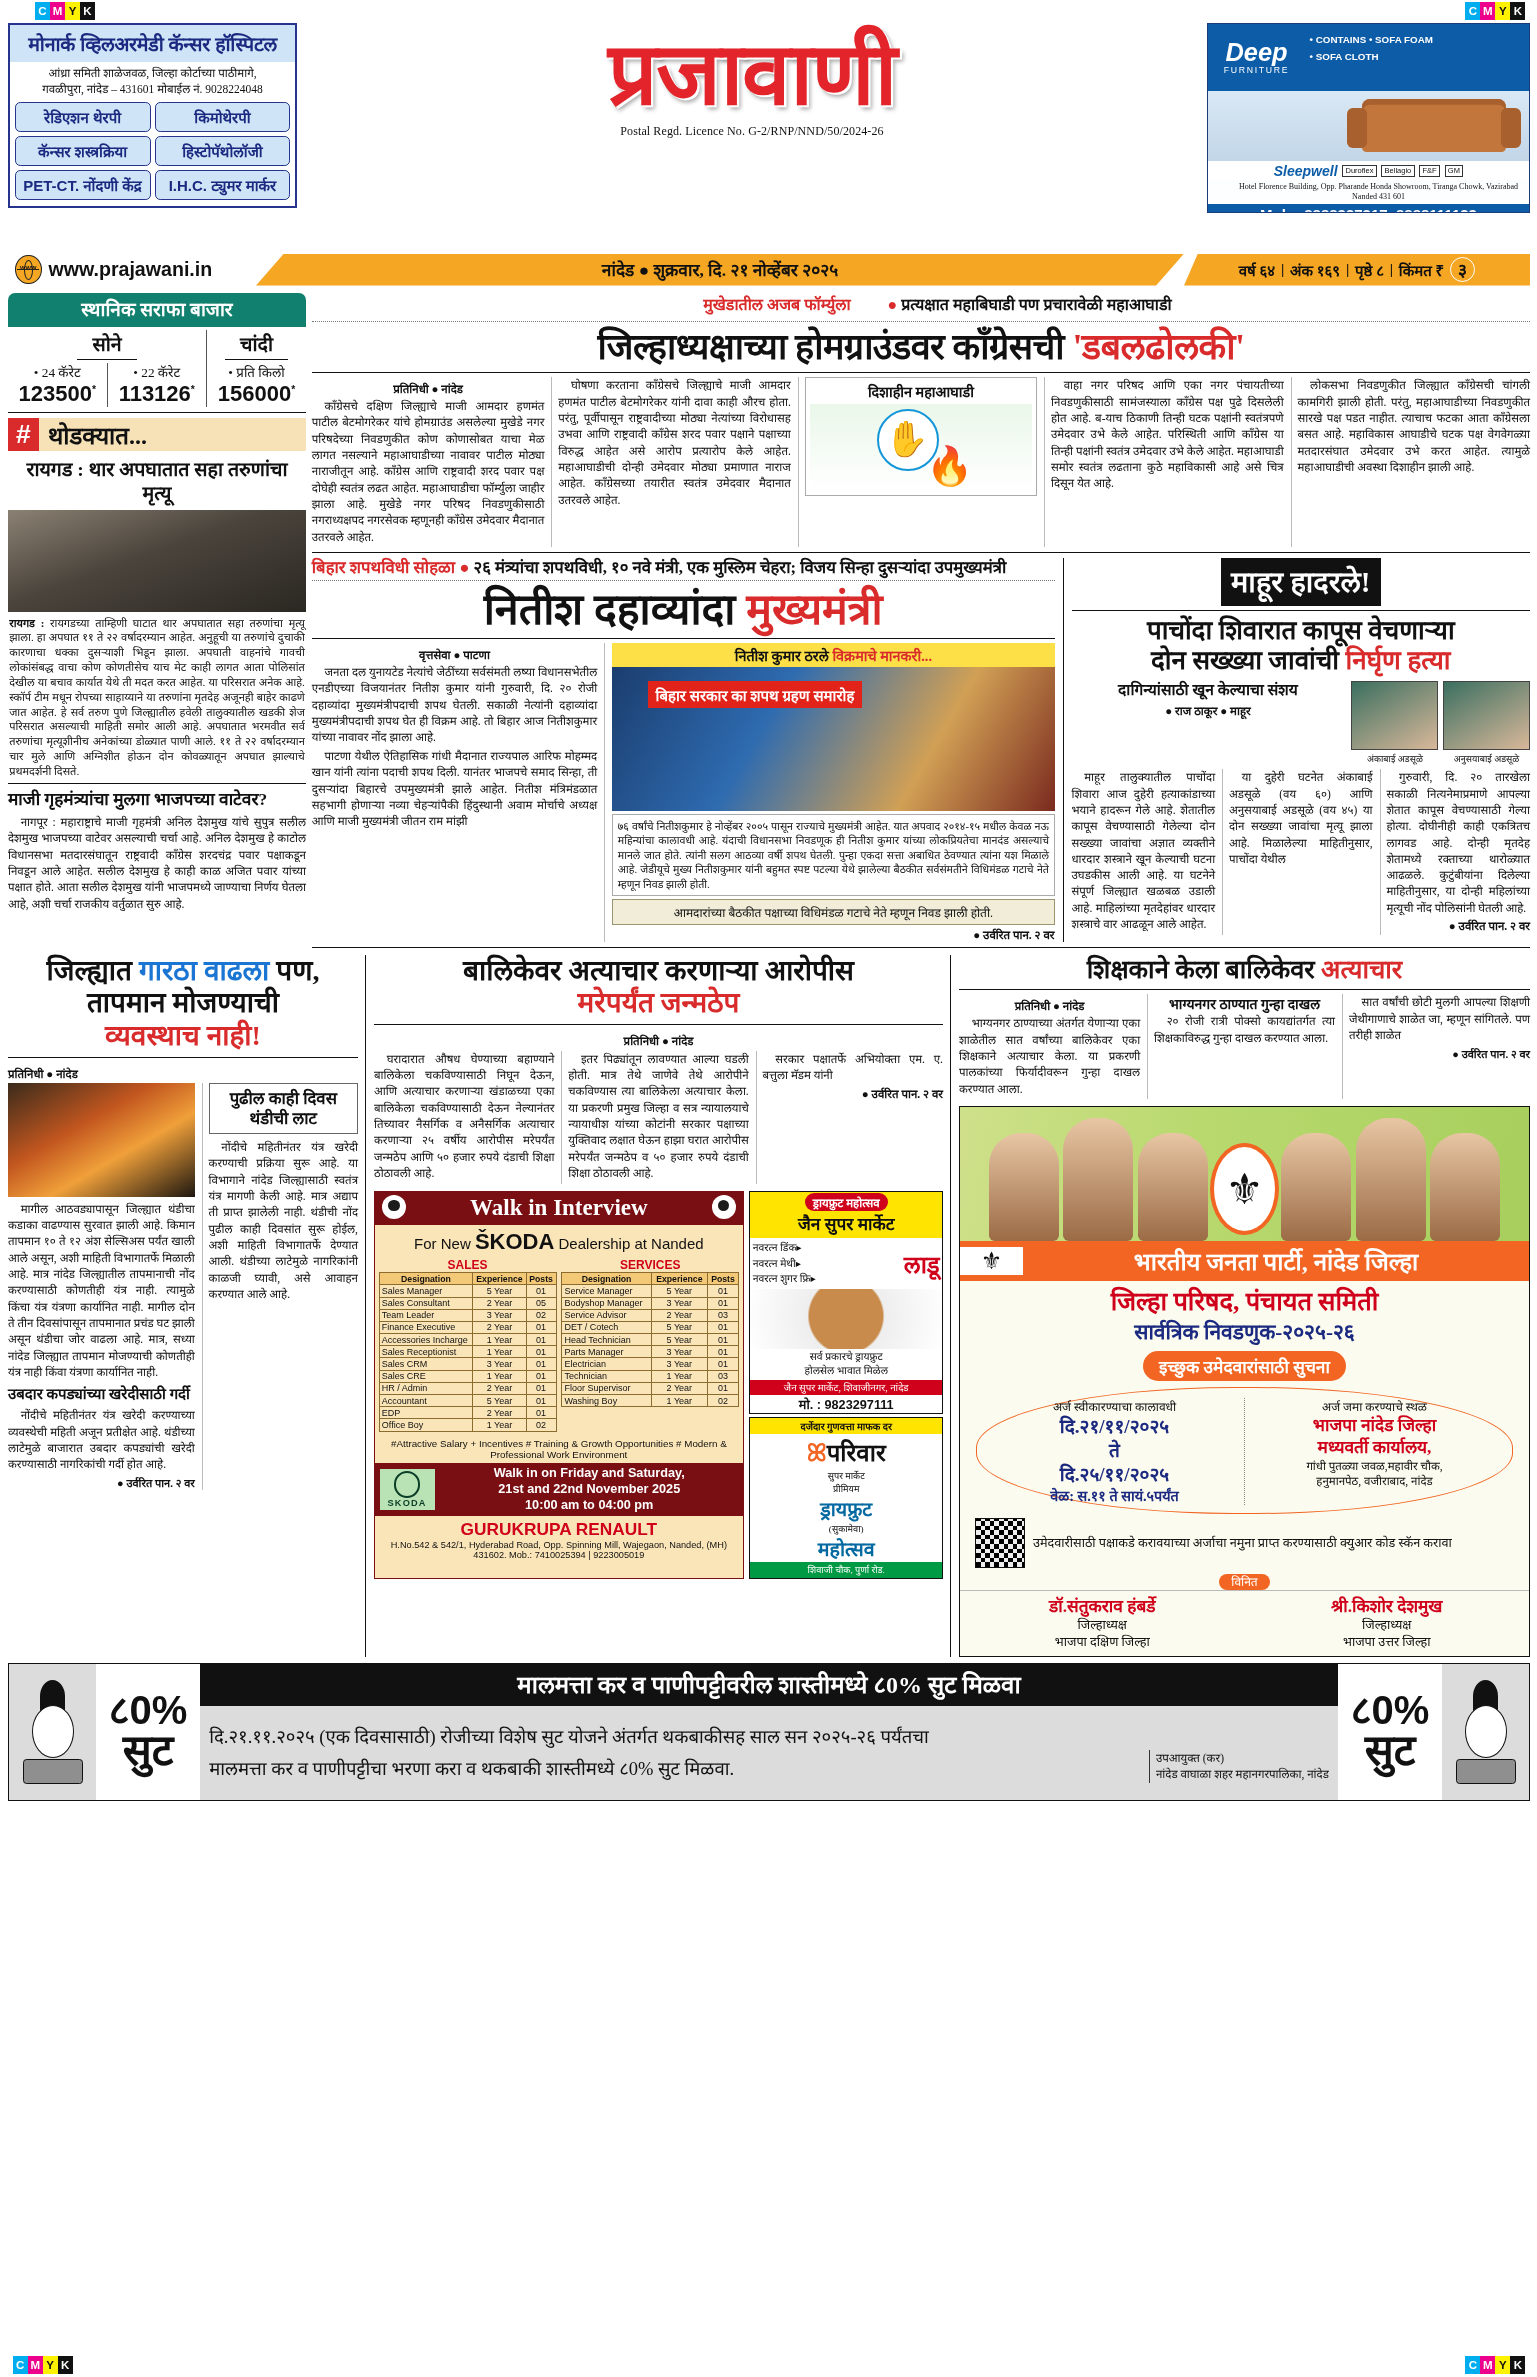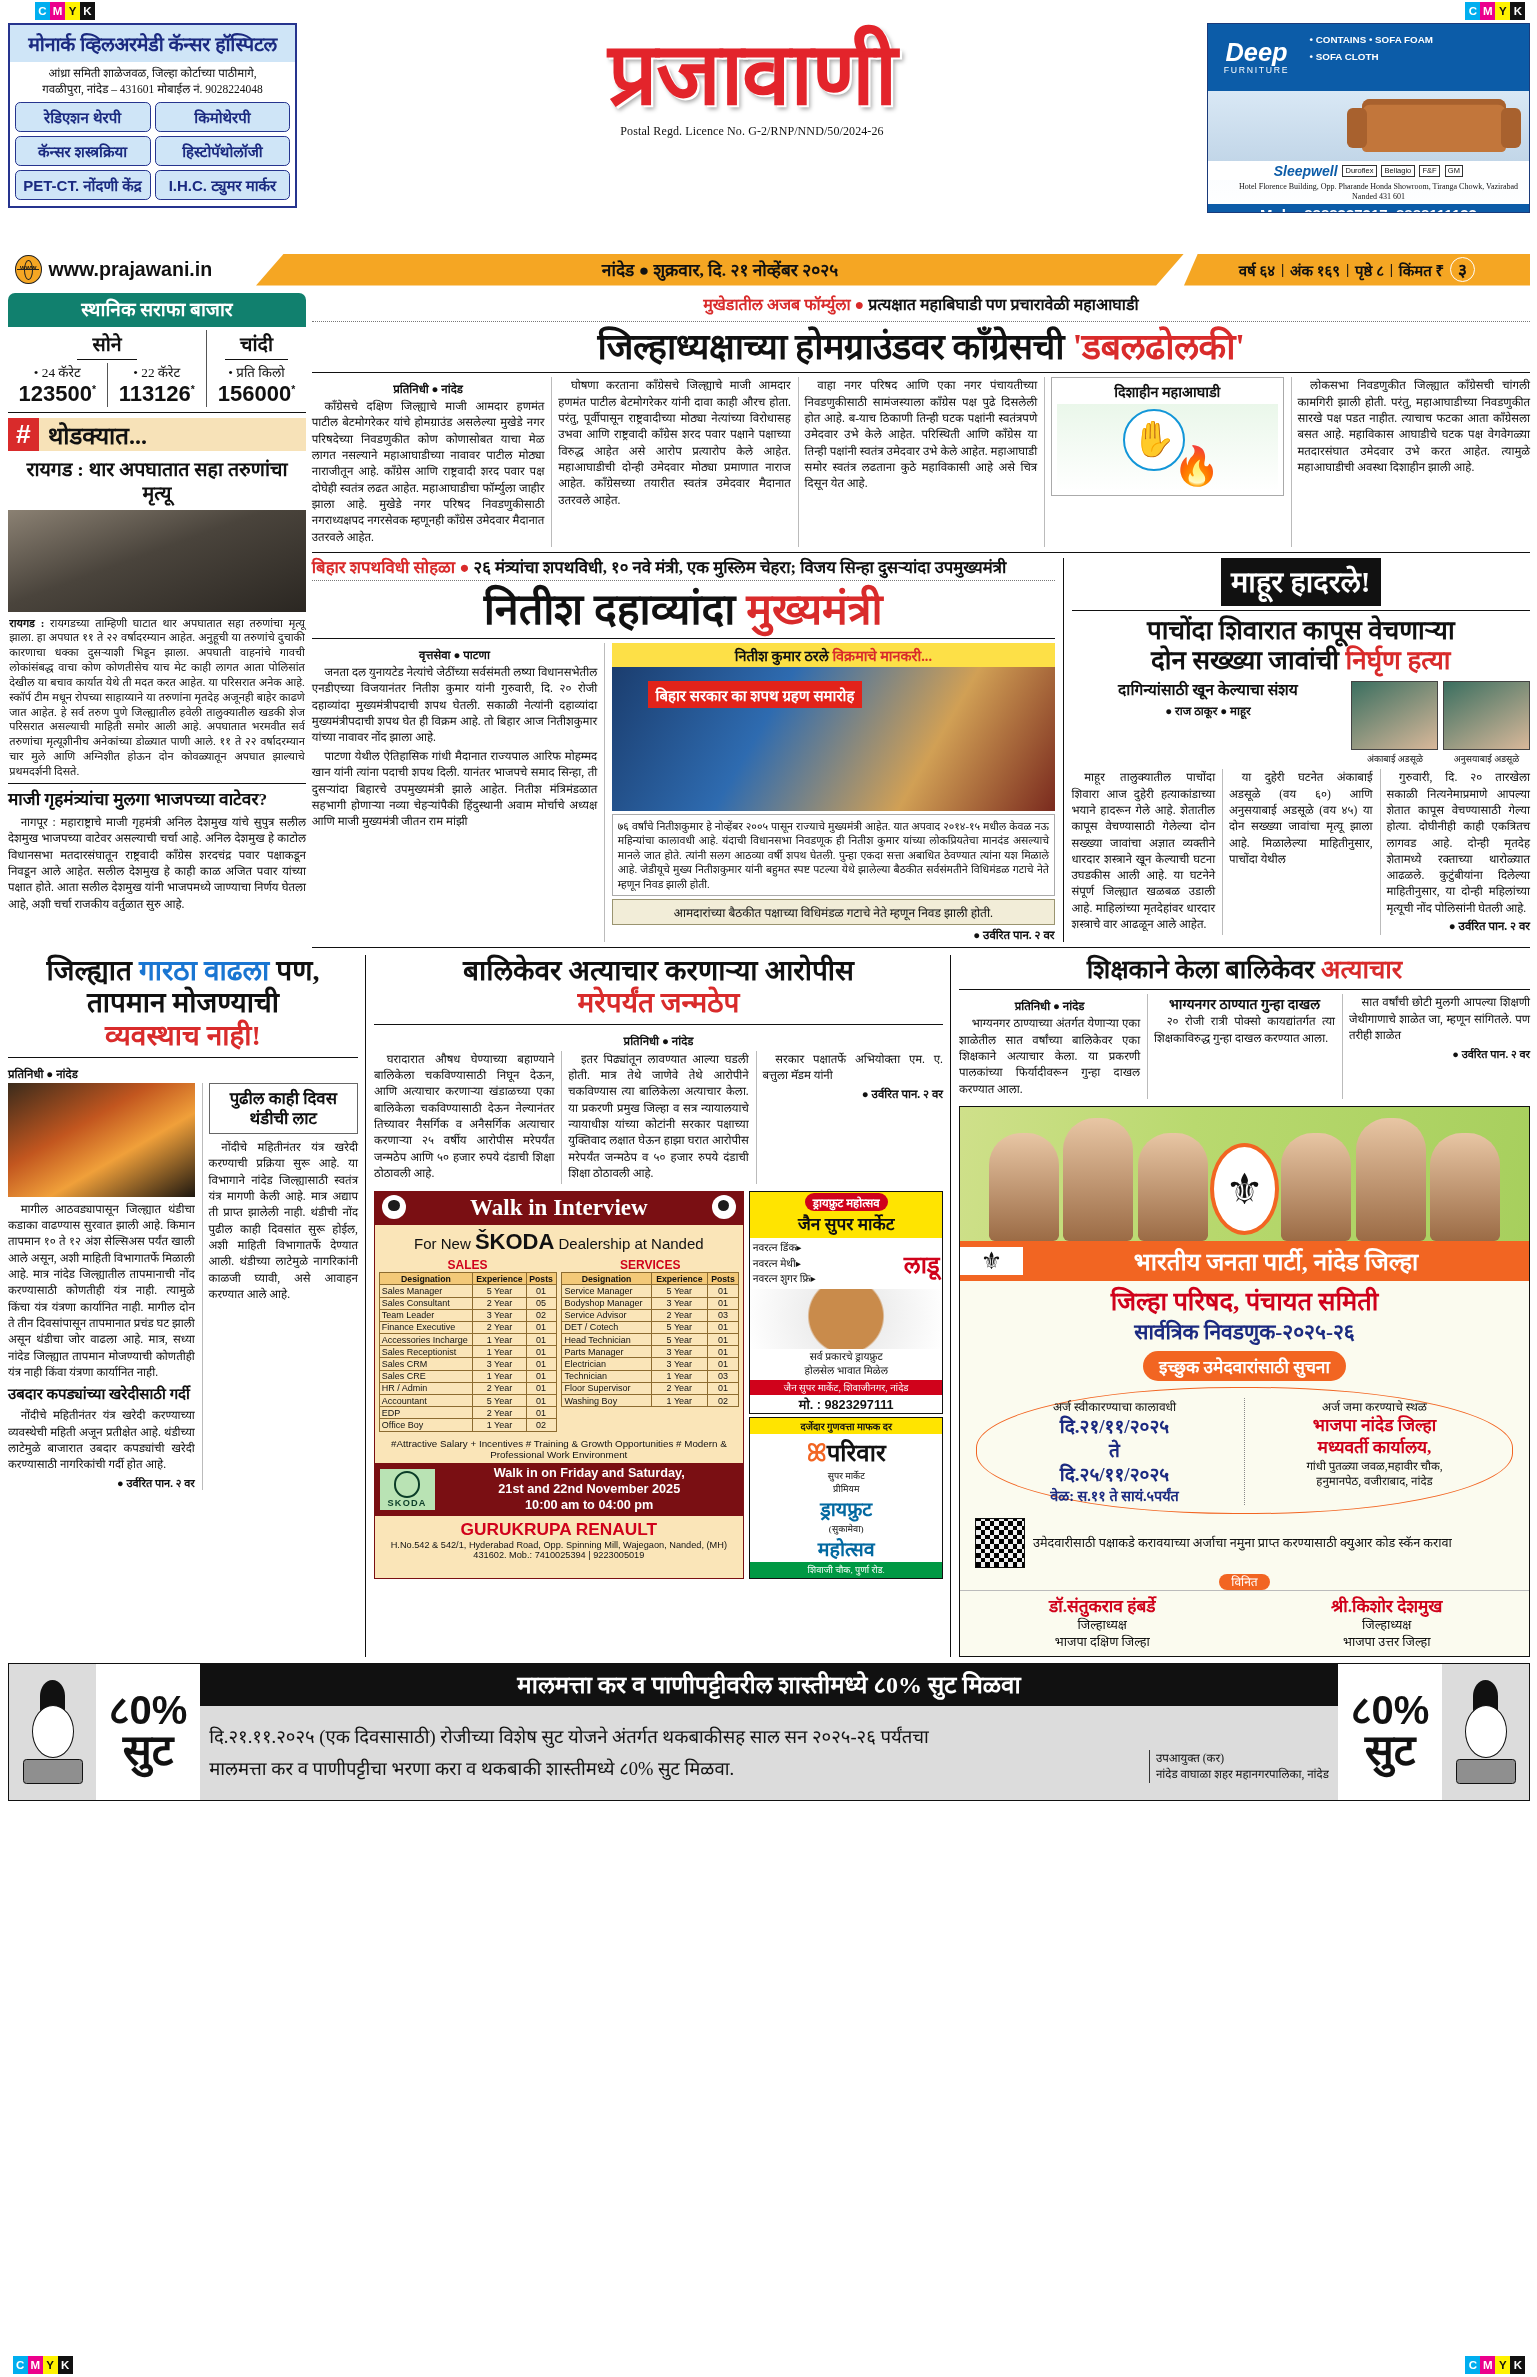--- a/index.html
+++ b/index.html
@@ -112,21 +112,21 @@
   .photo.p2 { height:114px; background:linear-gradient(150deg,#3a2b1b 0%,#c2561f 38%,#f0a03a 62%,#1d1710 100%); }
   .cap { font-size:11px; line-height:1.35; text-align:justify; padding:3.5px 1.2px 0; }
   .cap b{font-weight:bold;}
   .body-txt { font-size:11.5px; line-height:1.42; text-align:justify; text-justify:inter-word; hyphens:auto; }
   .body-txt p { margin-bottom:2.3px; text-indent:12.7px; }
   .sub-hd { font-size:17.3px; font-weight:bold; line-height:1.18; margin:5.8px 0 3.5px; }
   .rule { border-top:1.2px solid #111; margin:4.6px 0; }
 
   
   .kicker { text-align:center; font-size:16px; font-weight:bold; padding-bottom:3.5px;}
-  .kicker .red { color:#D92B2B; }
+  .kicker .red { color:#D92B2B;margin-left:33px; }
   .dotline { border-top:1.7px dotted #777; margin:2.3px 0 4.6px; }
   .hl1 { text-align:center; font-weight:bold; font-size:36px; line-height:1.12; letter-spacing:-0.6px;}
   .hl1 .red { color:#D92B2B; }
   .byline { font-size:11.5px; font-weight:bold; text-align:center; padding:3.5px 0 2.3px; }
 
   .story-grid { display:flex; gap:7px; margin-top:3.5px; }
   .sg-col { flex:1; }
   .sg-col.sep { border-left:0.6px solid #bbb; padding-left:5.8px; }
   .infobox { border:0.6px solid #aaa; background:#fff; padding:3.5px 4.6px; }
   .infobox-t { text-align:center; font-weight:bold; font-size:14.4px; margin-bottom:3.5px; }
@@ -428,32 +428,32 @@
             <div class="body-txt">
                 <p>काँग्रेसचे दक्षिण जिल्ह्याचे माजी आमदार हणमंत पाटील बेटमोगरेकर यांचे होमग्राउंड असलेल्या मुखेडे नगर परिषदेच्या निवडणुकीत कोण कोणासोबत याचा मेळ लागत नसल्याने महाआघाडीच्या नावावर पाटील मोठ्या नाराजीतून आहे. काँग्रेस आणि राष्ट्रवादी शरद पवार पक्ष दोघेही स्वतंत्र लढत आहेत. महाआघाडीचा फॉर्म्युला जाहीर झाला आहे. मुखेडे नगर परिषद निवडणुकीसाठी नगराध्यक्षपद नगरसेवक म्हणूनही काँग्रेस उमेदवार मैदानात उतरवले आहेत.</p>
               </div>
           </div>
           <div class="sg-col sep">
             <div class="body-txt">
                 <p>घोषणा करताना काँग्रेसचे जिल्ह्याचे माजी आमदार हणमंत पाटील बेटमोगरेकर यांनी दावा काही औरच होता. परंतु, पूर्वीपासून राष्ट्रवादीच्या मोठ्या नेत्यांच्या विरोधासह उभवा आणि राष्ट्रवादी काँग्रेस शरद पवार पक्षाने पक्षाच्या विरुद्ध आहेत असे आरोप प्रत्यारोप केले आहेत. महाआघाडीची दोन्ही उमेदवार मोठ्या प्रमाणात नाराज आहेत. काँग्रेसच्या तयारीत स्वतंत्र उमेदवार मैदानात उतरवले आहेत.</p>
               </div>
           </div>
           <div class="sg-col sep">
-            <div class="body-txt">
-                <p>वाहा नगर परिषद आणि एका नगर पंचायतीच्या निवडणुकीसाठी सामंजस्याला काँग्रेस पक्ष पुढे दिसलेली होत आहे. ब-याच ठिकाणी तिन्ही घटक पक्षांनी स्वतंत्रपणे उमेदवार उभे केले आहेत. परिस्थिती आणि काँग्रेस या तिन्ही पक्षांनी स्वतंत्र उमेदवार उभे केले आहेत. महाआघाडी समोर स्वतंत्र लढताना कुठे महाविकासी आहे असे चित्र दिसून येत आहे.</p>
-              </div>
-          </div>
-          <div class="sg-col sep">
             <div class="infobox">
               <div class="infobox-t">दिशाहीन महाआघाडी</div>
               <div class="cong-art">
                 <div class="cong-hand"></div>
                 <div class="torch">🔥</div>
               </div>
             </div>
+          </div>
+          <div class="sg-col sep">
+            <div class="body-txt">
+                <p>वाहा नगर परिषद आणि एका नगर पंचायतीच्या निवडणुकीसाठी सामंजस्याला काँग्रेस पक्ष पुढे दिसलेली होत आहे. ब-याच ठिकाणी तिन्ही घटक पक्षांनी स्वतंत्रपणे उमेदवार उभे केले आहेत. परिस्थिती आणि काँग्रेस या तिन्ही पक्षांनी स्वतंत्र उमेदवार उभे केले आहेत. महाआघाडी समोर स्वतंत्र लढताना कुठे महाविकासी आहे असे चित्र दिसून येत आहे.</p>
+              </div>
           </div>
           <div class="sg-col sep">
             <div class="body-txt">
                 <p>लोकसभा निवडणुकीत जिल्ह्यात काँग्रेसची चांगली कामगिरी झाली होती. परंतु, महाआघाडीच्या निवडणुकीत सारखे पक्ष पडत नाहीत. त्याचाच फटका आता काँग्रेसला बसत आहे. महाविकास आघाडीचे घटक पक्ष वेगवेगळ्या मतदारसंघात उमेदवार उभे करत आहेत. त्यामुळे महाआघाडीची अवस्था दिशाहीन झाली आहे.</p>
               </div>
           </div>
         </div>
       </div>
 
       <div class="rule"></div>

